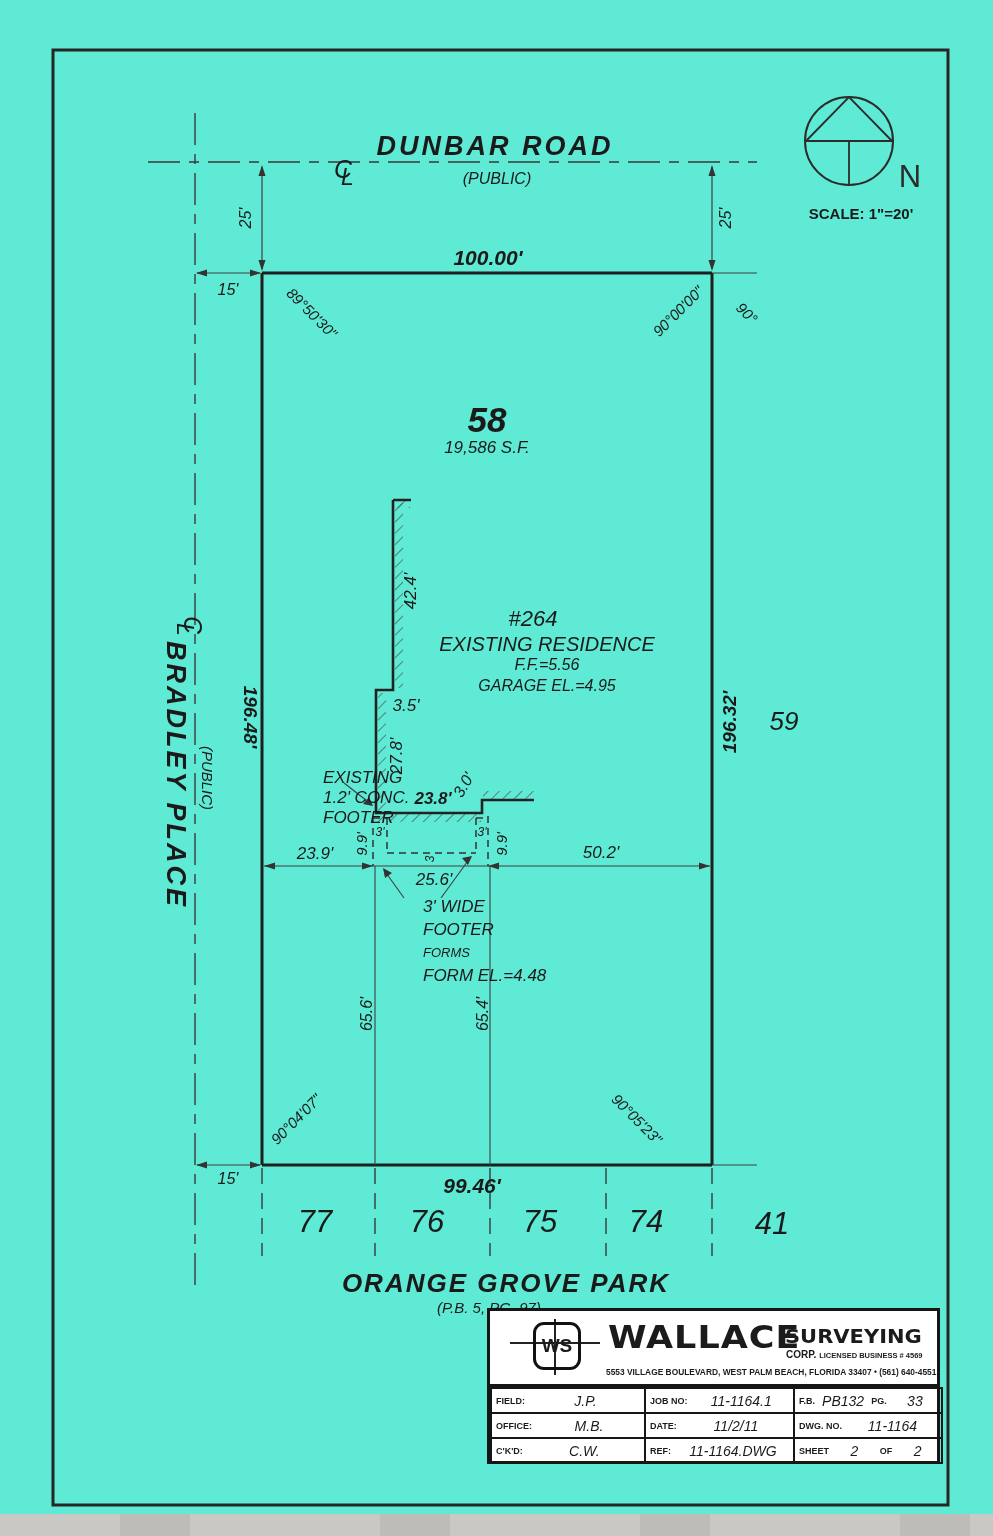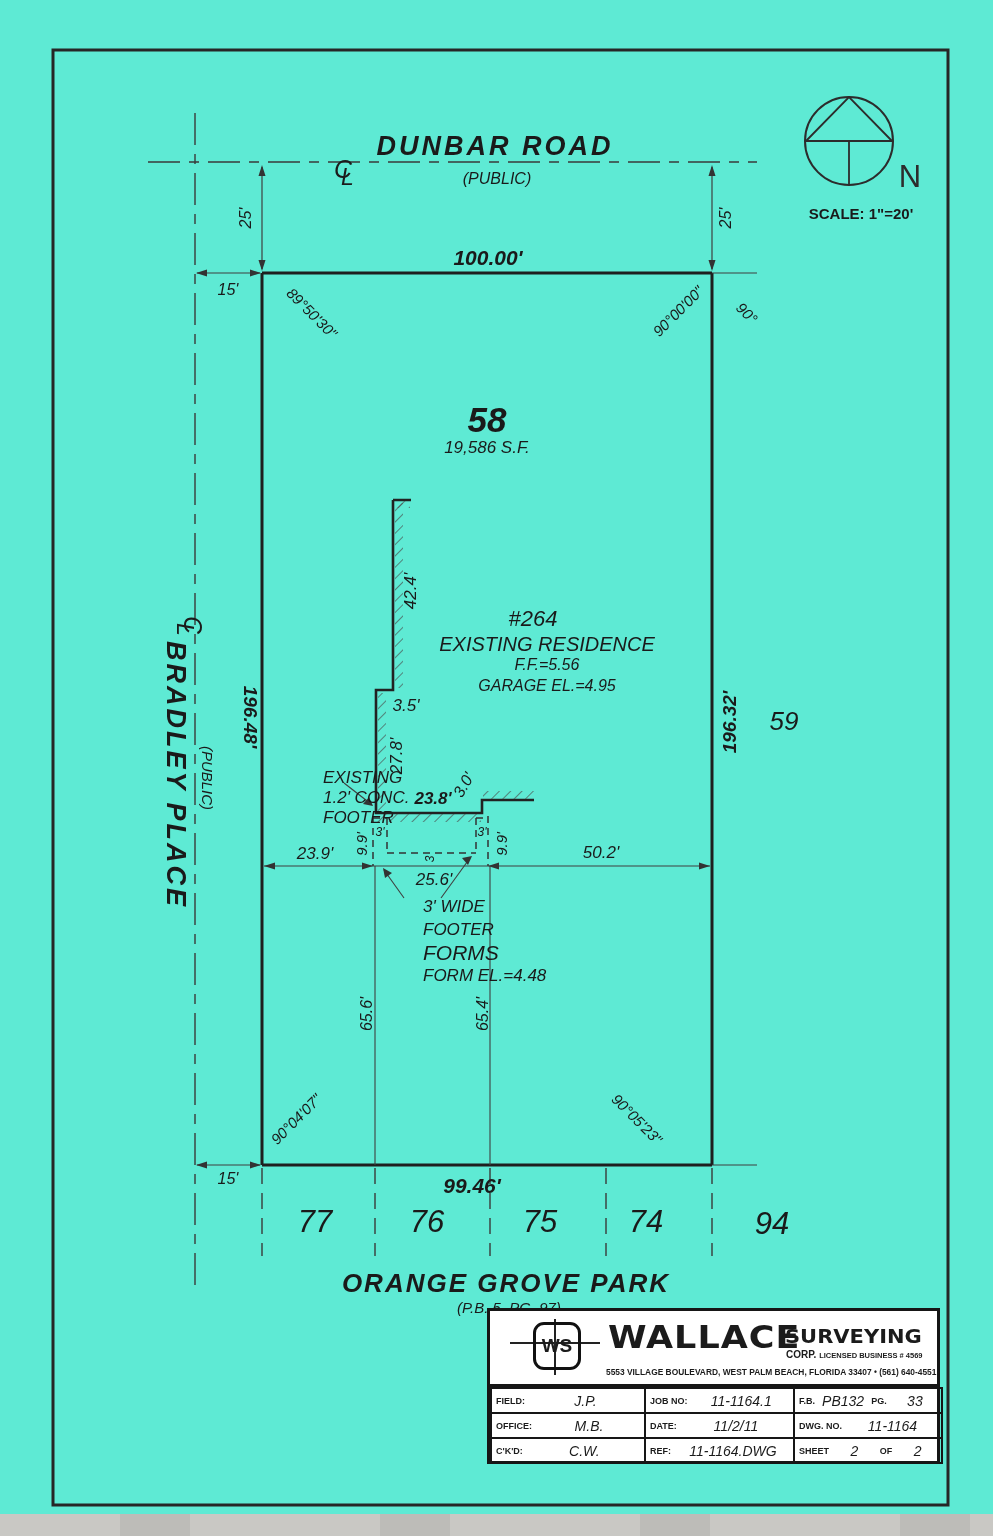--- a/index.html
+++ b/index.html
@@ -166,21 +166,21 @@
   <div class="lbl" style="left:482px;top:832px;font-size:12px;">3'</div>
   <div class="lbl" style="left:361px;top:844px;font-size:15px;transform:translate(-50%,-50%) rotate(-90deg);">9.9'</div>
   <div class="lbl" style="left:501px;top:844px;font-size:15px;transform:translate(-50%,-50%) rotate(-90deg);">9.9'</div>
   <div class="lbl" style="left:315px;top:853px;font-size:17px;">23.9'</div>
   <div class="lbl" style="left:601px;top:852px;font-size:17px;">50.2'</div>
   <div class="lbl" style="left:430px;top:859px;font-size:12px;transform:translate(-50%,-50%) rotate(-90deg);">3</div>
   <div class="lbl" style="left:434px;top:879px;font-size:17px;">25.6'</div>
 
   <div class="lbl-l" style="left:380px;top:906px;font-size:17px;">3'  WIDE</div>
   <div class="lbl-l" style="left:380px;top:929px;font-size:17px;">FOOTER</div>
-  <div class="lbl-l" style="left:380px;top:952px;font-size:21px;">FORMS</div>
+  <div class="lbl-l" style="left:380px;top:952px;font-size:13px;">FORMS</div>
   <div class="lbl-l" style="left:380px;top:975px;font-size:17px;">FORM  EL.=4.48</div>
 
   <div class="lbl" style="left:367px;top:1014px;font-size:16px;transform:translate(-50%,-50%) rotate(-90deg);">65.6'</div>
   <div class="lbl" style="left:483px;top:1014px;font-size:16px;transform:translate(-50%,-50%) rotate(-90deg);">65.4'</div>
 
   <div class="lbl b" style="left:250px;top:717px;font-size:19px;transform:translate(-50%,-50%) rotate(90deg);">196.48'</div>
   <div class="lbl b" style="left:729px;top:722px;font-size:19px;transform:translate(-50%,-50%) rotate(-90deg);">196.32'</div>
   <div class="lbl" style="left:784px;top:721px;font-size:26px;text-align:right;">59</div>
 
   <div class="lbl b" style="left:175px;top:775px;font-size:27px;letter-spacing:3px;transform:translate(-50%,-50%) rotate(90deg);">BRADLEY  PLACE</div>
@@ -192,24 +192,24 @@
 
   <div class="lbl" style="left:296px;top:1119px;font-size:15px;transform:translate(-50%,-50%) rotate(-45deg);">90°04'07"</div>
   <div class="lbl" style="left:637px;top:1119px;font-size:15px;transform:translate(-50%,-50%) rotate(45deg);">90°05'23"</div>
   <div class="lbl" style="left:228px;top:1179px;font-size:16px;">15'</div>
   <div class="lbl b" style="left:472px;top:1185px;font-size:21px;">99.46'</div>
 
   <div class="lbl" style="left:315px;top:1221px;font-size:31px;">77</div>
   <div class="lbl" style="left:427px;top:1221px;font-size:31px;">76</div>
   <div class="lbl" style="left:540px;top:1221px;font-size:31px;">75</div>
   <div class="lbl" style="left:646px;top:1221px;font-size:31px;">74</div>
-  <div class="lbl" style="left:772px;top:1223px;font-size:31px;">94</div>
+  <div class="lbl" style="left:772px;top:1223px;font-size:31px;">41</div>
 
   <div class="lbl b" style="left:506px;top:1283px;font-size:26px;letter-spacing:2px;">ORANGE  GROVE  PARK</div>
-  <div class="lbl" style="left:489px;top:1307px;font-size:15px;margin-left:20px;">(P.B.  5,  PG.  97)</div>
+  <div class="lbl" style="left:489px;top:1307px;font-size:15px;">(P.B.  5,  PG.  97)</div>
 
   <div id="tb">
     <div id="tb-top">
       <div class="ws-h"></div>
       <div class="ws-v"></div>
       <div id="ws-box">WS</div>
       <div id="wallace">WALLACE</div>
       <div id="surveying">SURVEYING</div>
       <div id="corpline">
         <span>CORP.</span>

